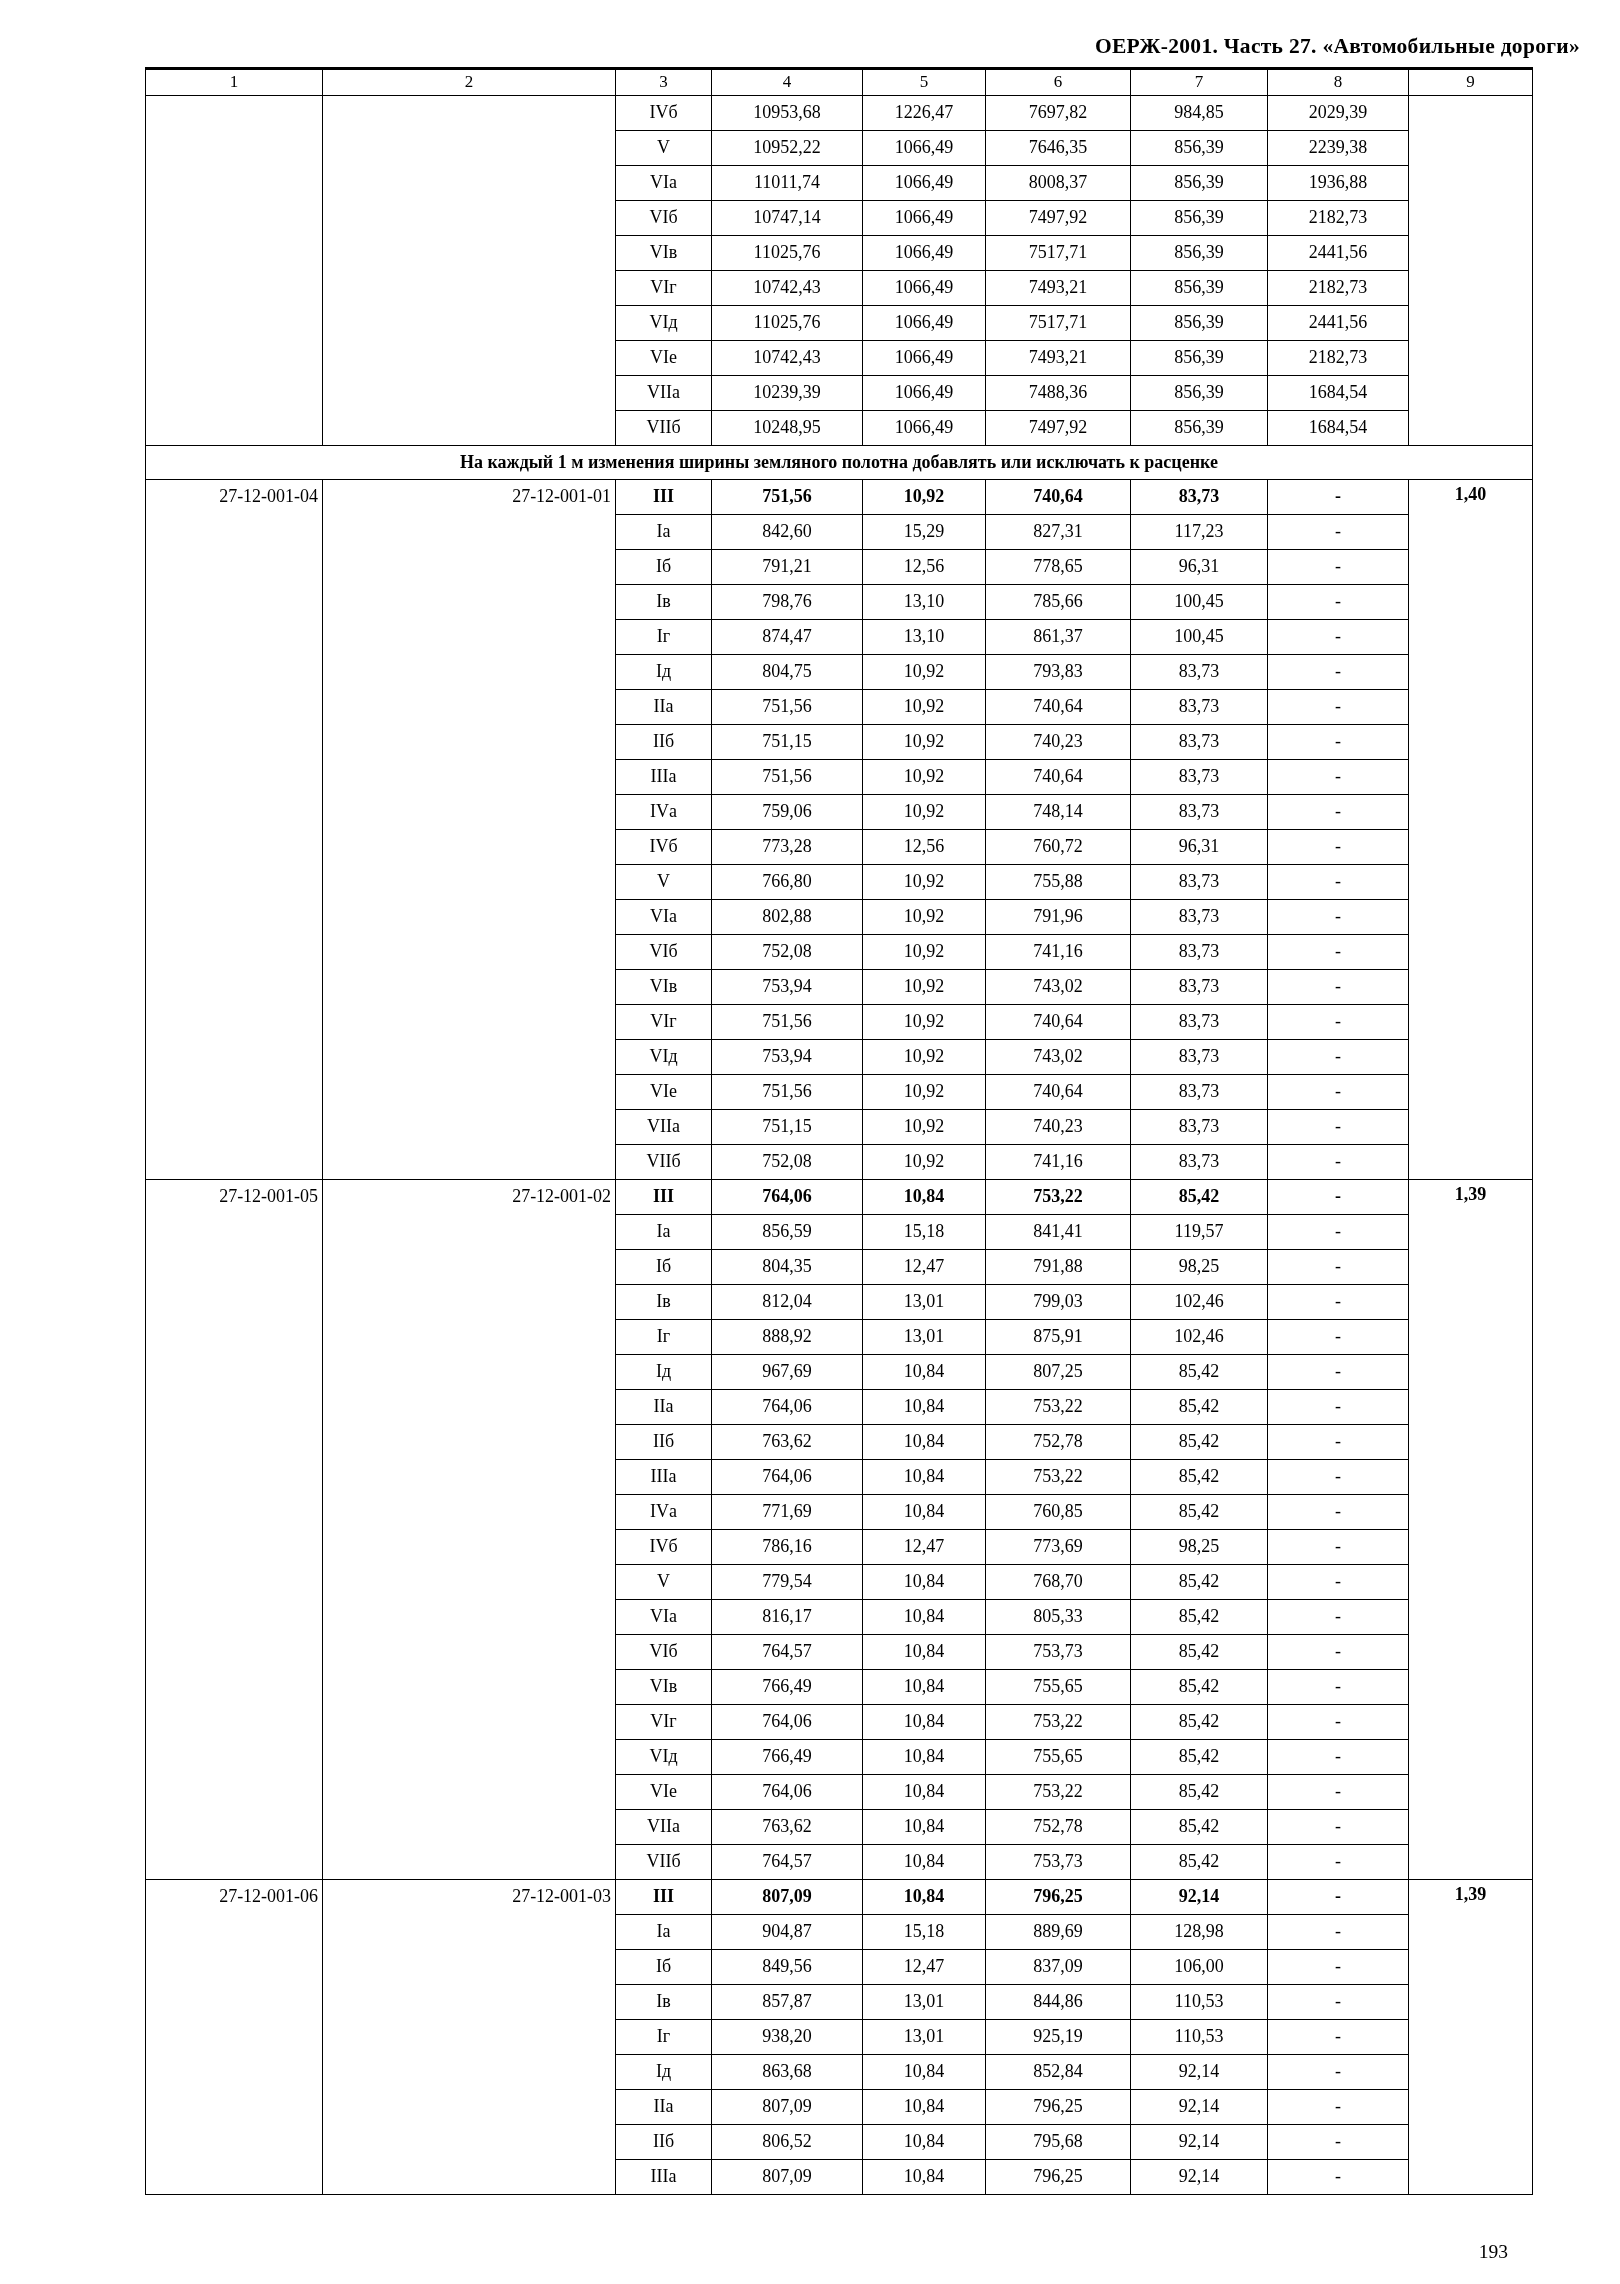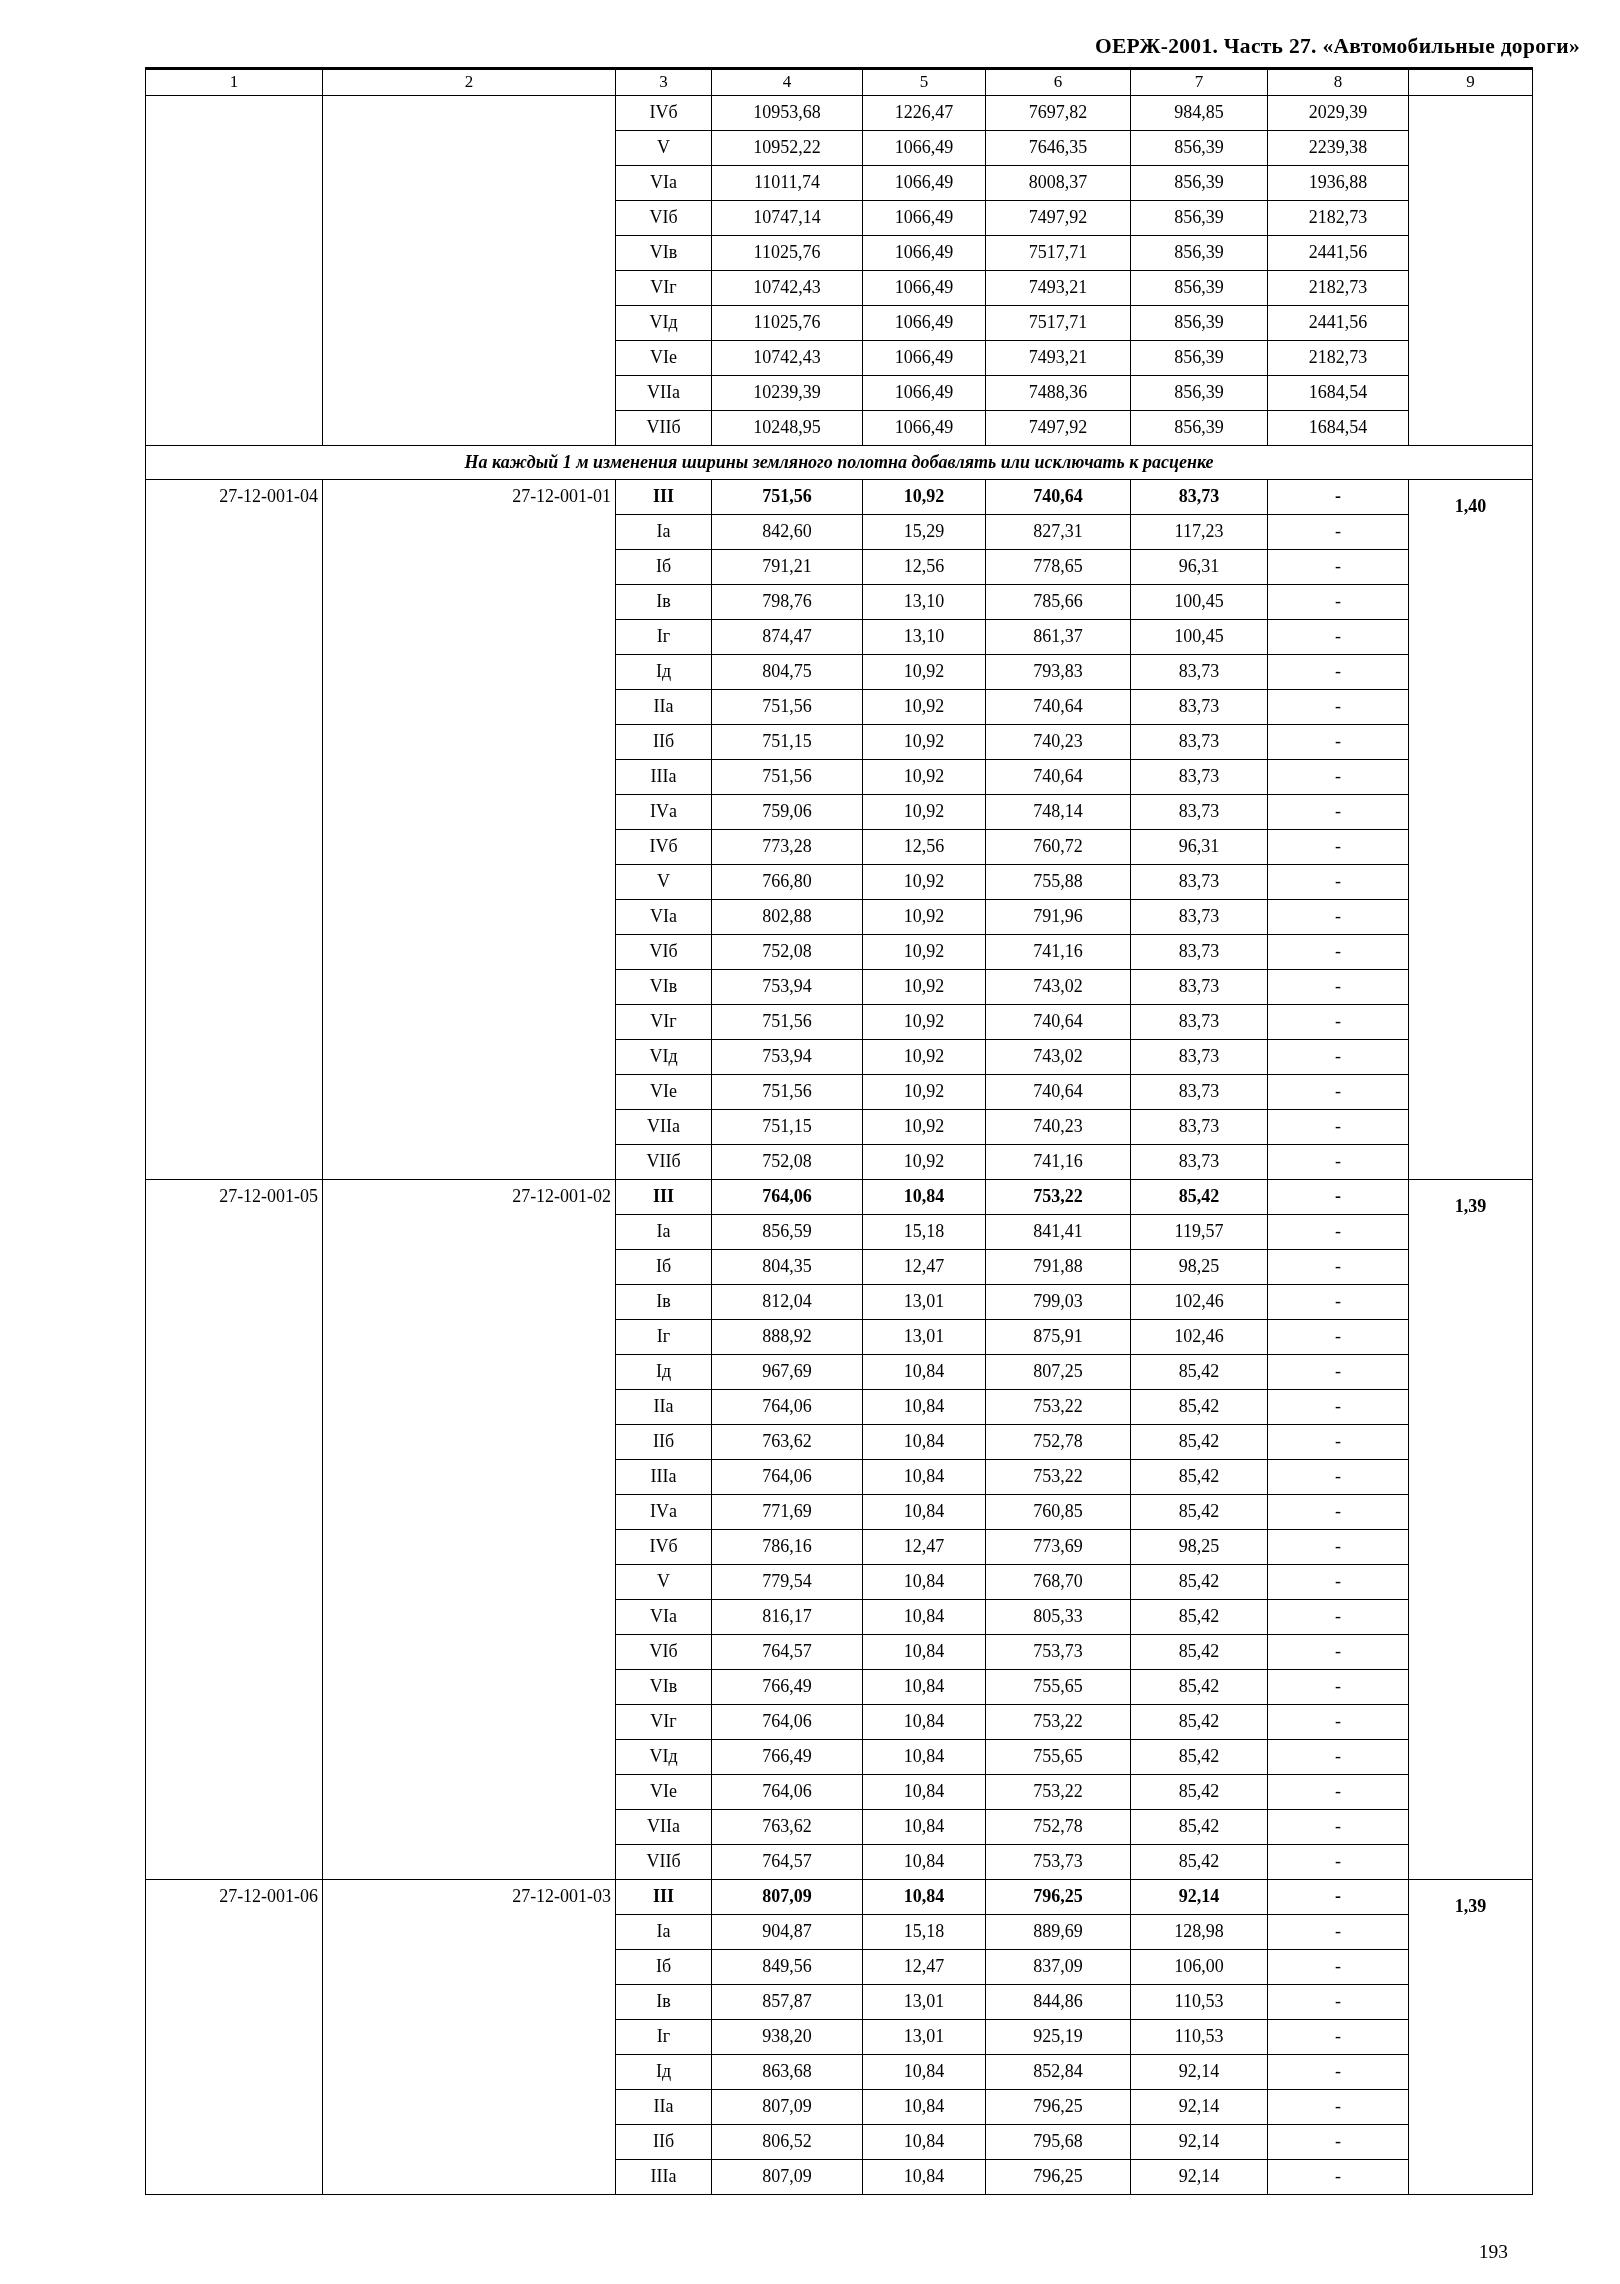--- a/index.html
+++ b/index.html
@@ -45,27 +45,26 @@
   table.rate-table tbody td.data-cell {
     height: 35px;
   }
   table.rate-table td.code-cell {
     text-align: right;
     vertical-align: top;
     padding: 5.9px 3.9px 0 7.8px;
   }
   table.rate-table td.col9-cell {
     vertical-align: top;
-    padding-top: 16px;
+    padding-top: 4px;
   }
   table.rate-table td.note-cell {
     font-weight: bold;
     height: 34px;
     text-align: center;
-    font-style: italic;
   }
   .bold { font-weight: bold; }
   .page-number {
     position: absolute;
     right: 112px;
     bottom: 21px;
     font-size: 19.5px;
     margin-left: 36px;
   }
 </style>

